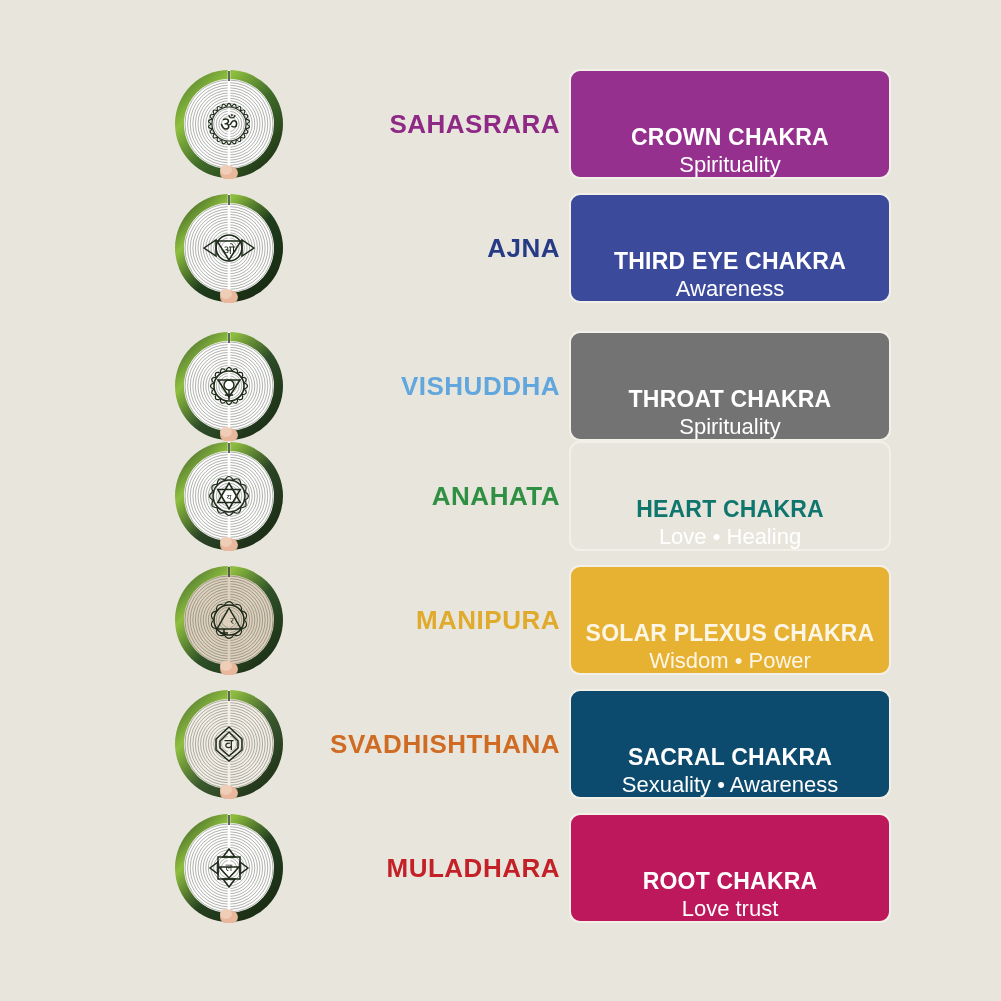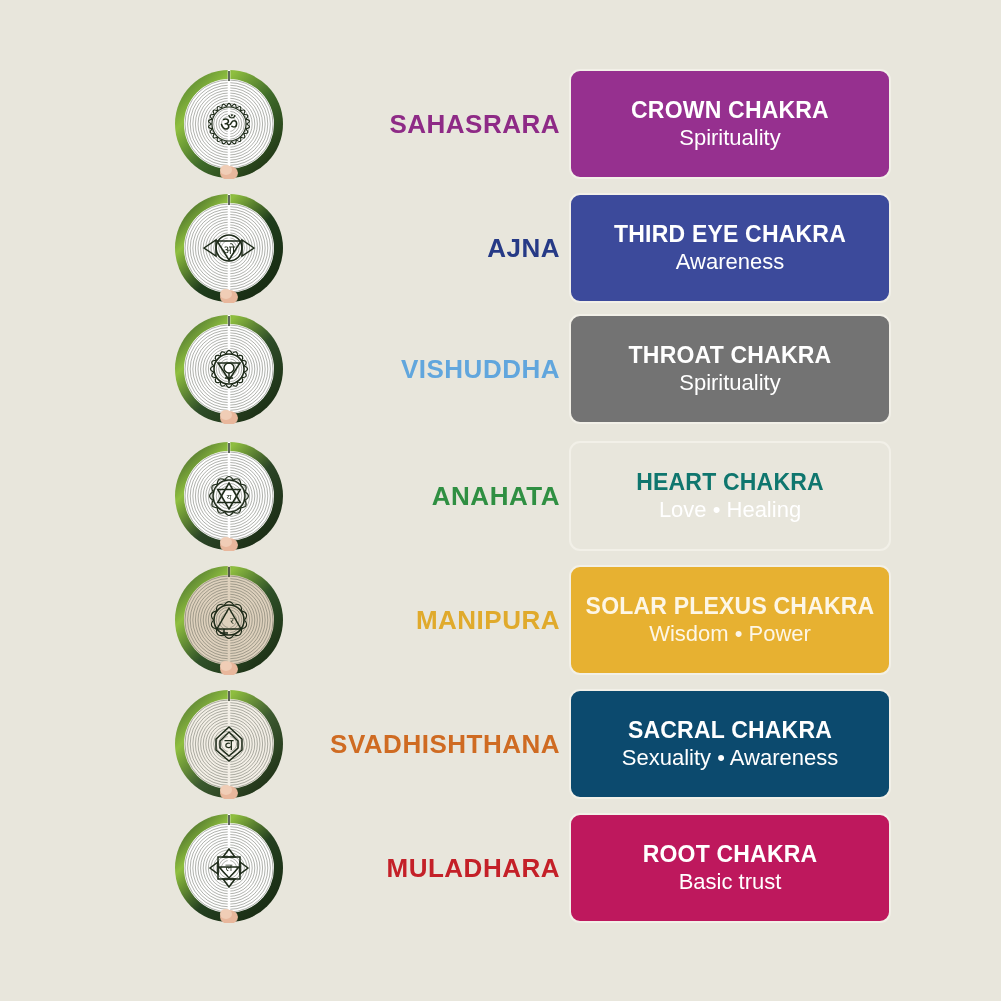--- a/index.html
+++ b/index.html
@@ -71,21 +71,21 @@
   .label-box {
     width: 322px;
     height: 110px;
     margin-left: 9px;
     border-radius: 11px;
     border: 2px solid #f2f0e8;
     box-sizing: border-box;
     display: flex;
     flex-direction: column;
     align-items: center;
-    justify-content: center;
+    justify-content: flex-end;
     gap: 4px;
   }
   .box-title {
     font-size: 23px;
     font-weight: 700;
     line-height: 1.05;
     letter-spacing: 0.2px;
     text-align: center;
     white-space: nowrap;
   }
@@ -221,21 +221,21 @@
     <div class="name-cell">
       <div class="sanskrit-name" style="color:#263a86">AJNA</div>
     </div>
     <div class="box-cell">
       <div class="label-box" style="background:#3c4a9b">
         <div class="box-title" style="color:#ffffff">THIRD EYE CHAKRA</div>
         <div class="box-sub" style="color:#ffffff">Awareness</div>
       </div>
     </div>
     </div>
-    <div class="chakra-row" style="top: 307px;">
+    <div class="chakra-row" style="top: 324px;">
     <div class="disc-cell">
       <div class="disc">
         <svg viewBox="0 0 110 110">
           <defs>
     <linearGradient id="g2e4d28" x1="0" y1="0" x2="1" y2="1">
       <stop offset="0%" stop-color="#2e4d28"></stop>
       <stop offset="28%" stop-color="#8fbf3f"></stop>
       <stop offset="55%" stop-color="#2e4d28"></stop>
       <stop offset="100%" stop-color="#16240f"></stop>
     </linearGradient>
@@ -527,17 +527,17 @@
           <ellipse cx="52" cy="101" rx="6" ry="5" fill="#f0cdb6"></ellipse>
         </svg>
       </div>
     </div>
     <div class="name-cell">
       <div class="sanskrit-name" style="color:#c42028">MULADHARA</div>
     </div>
     <div class="box-cell">
       <div class="label-box" style="background:#be185d">
         <div class="box-title" style="color:#ffffff">ROOT CHAKRA</div>
-        <div class="box-sub" style="color:#ffffff">Basic trust</div>
+        <div class="box-sub" style="color:#ffffff">Love trust</div>
       </div>
     </div>
     </div>
   </div>
 
 </body></html>

